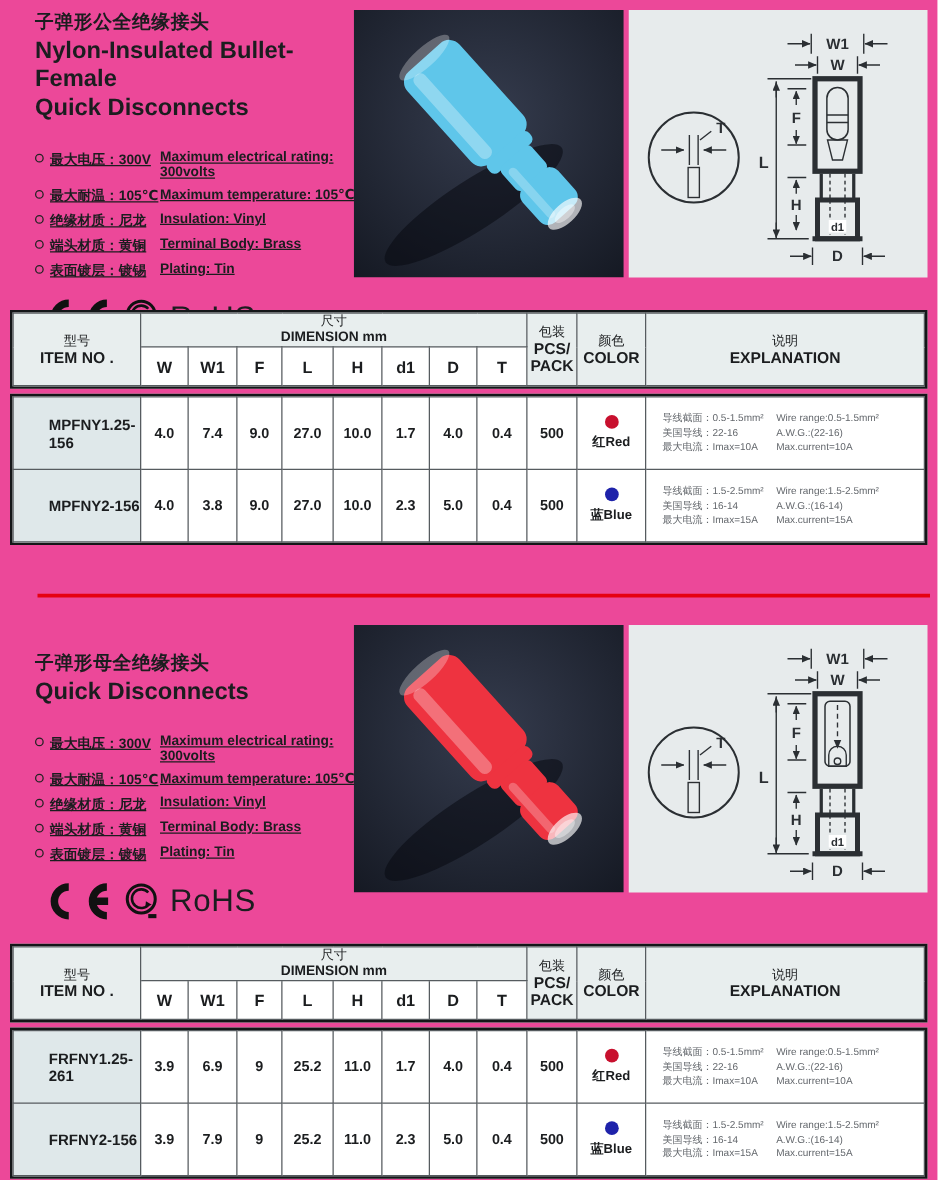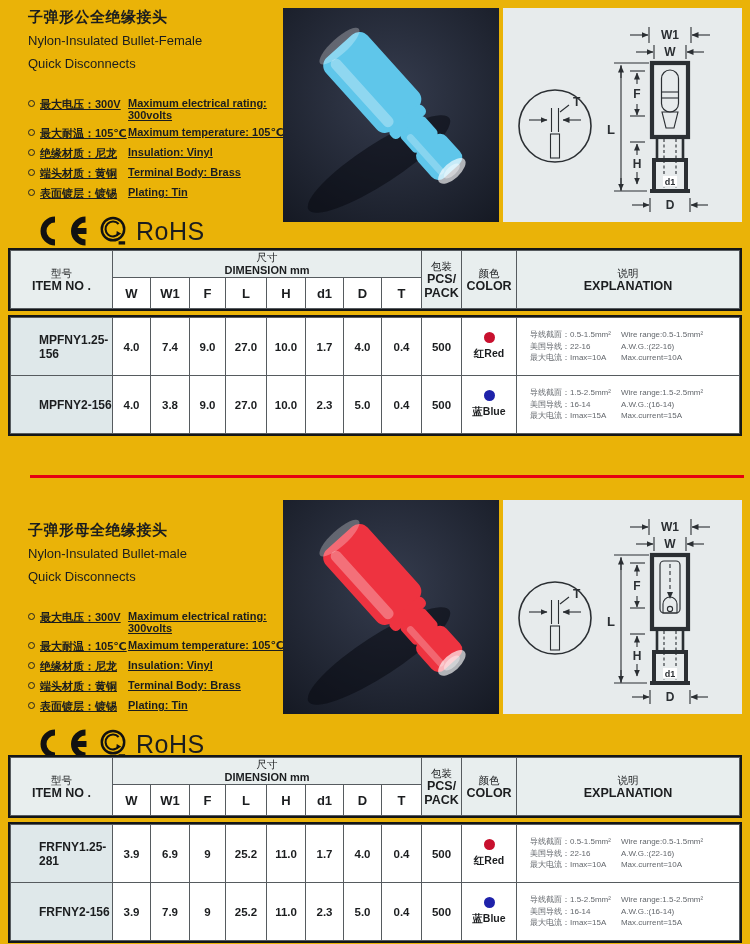--- a/index.html
+++ b/index.html
@@ -1,22 +1,22 @@
 <!DOCTYPE html>
 <html><head>
 <meta charset="utf-8">
 <style>
   html,body{margin:0;padding:0;background:#fff;}
   body{font-family:"Liberation Sans","DejaVu Sans",sans-serif;color:#1b1d1f;}
-  .page{position:relative;width:750px;height:944px;background:#eab308;overflow:hidden;}
+  .page{position:relative;width:750px;height:944px;background:#ec4899;overflow:hidden;}
 
   
   .sec-info{position:absolute;left:28px;width:260px;}
   .title-cn{font-size:15px;font-weight:700;letter-spacing:.5px;}
-  .title-en{font-size:13px;line-height:23px;font-weight:400;margin-top:2px;}
+  .title-en{font-size:19px;line-height:23px;font-weight:700;margin-top:2px;}
   .specs{margin-top:22px;text-decoration:underline;}
   .spec-row{display:flex;font-size:11px;font-weight:700;margin-bottom:5px;align-items:flex-start;}
   .bullet{width:5px;height:5px;border:1.2px solid #222;border-radius:50%;margin:3px 5px 0 0;flex:none;}
   .spec-cn{width:88px;flex:none;}
   .logos{margin-top:14px;display:flex;align-items:center;gap:9px;}
   .rohs{font-size:25px;font-weight:400;letter-spacing:.5px;}
 
   
   .photo{position:absolute;left:283px;width:216px;height:214px;}
   .photo svg{display:block;}
@@ -329,21 +329,20 @@
       </tbody>
         </table>
     </div>
   </div>
 
   <div class="red-divider" style="top:475px"></div>
 
   <div class="sec-info" style="top:521px">
     <div class="title-cn">子弹形母全绝缘接头</div>
     <div class="title-en">
-      <div>Nylon-Insulated Bullet-male</div>
       <div>Quick Disconnects</div>
     </div>
     <div class="specs">
       <div class="spec-row">
           <span class="bullet"></span>
           <span class="spec-cn">最大电压：300V</span>
           <span class="spec-en">Maximum electrical rating: 300volts</span>
         </div>
       <div class="spec-row">
           <span class="bullet"></span>
@@ -544,21 +543,21 @@
             <col style="width:39px">
             <col style="width:38px">
             <col style="width:38px">
             <col style="width:40px">
             <col style="width:40px">
             <col style="width:55px">
             <col>
         </colgroup>
         <tbody>
             <tr>
-          <td class="item-cell">FRFNY1.25-281</td>
+          <td class="item-cell">FRFNY1.25-261</td>
           <td class="num">3.9</td>
           <td class="num">6.9</td>
           <td class="num">9</td>
           <td class="num">25.2</td>
           <td class="num">11.0</td>
           <td class="num">1.7</td>
           <td class="num">4.0</td>
           <td class="num">0.4</td>
           <td class="num">500</td>
           <td>

